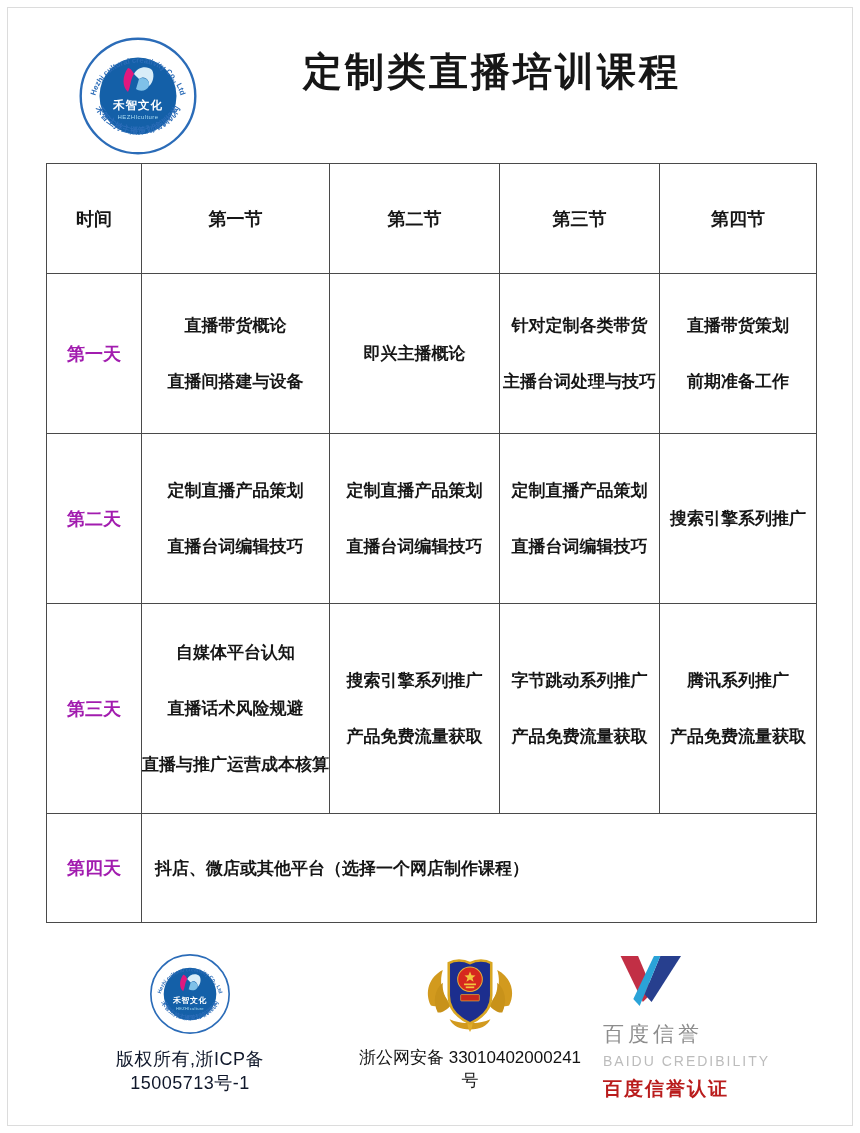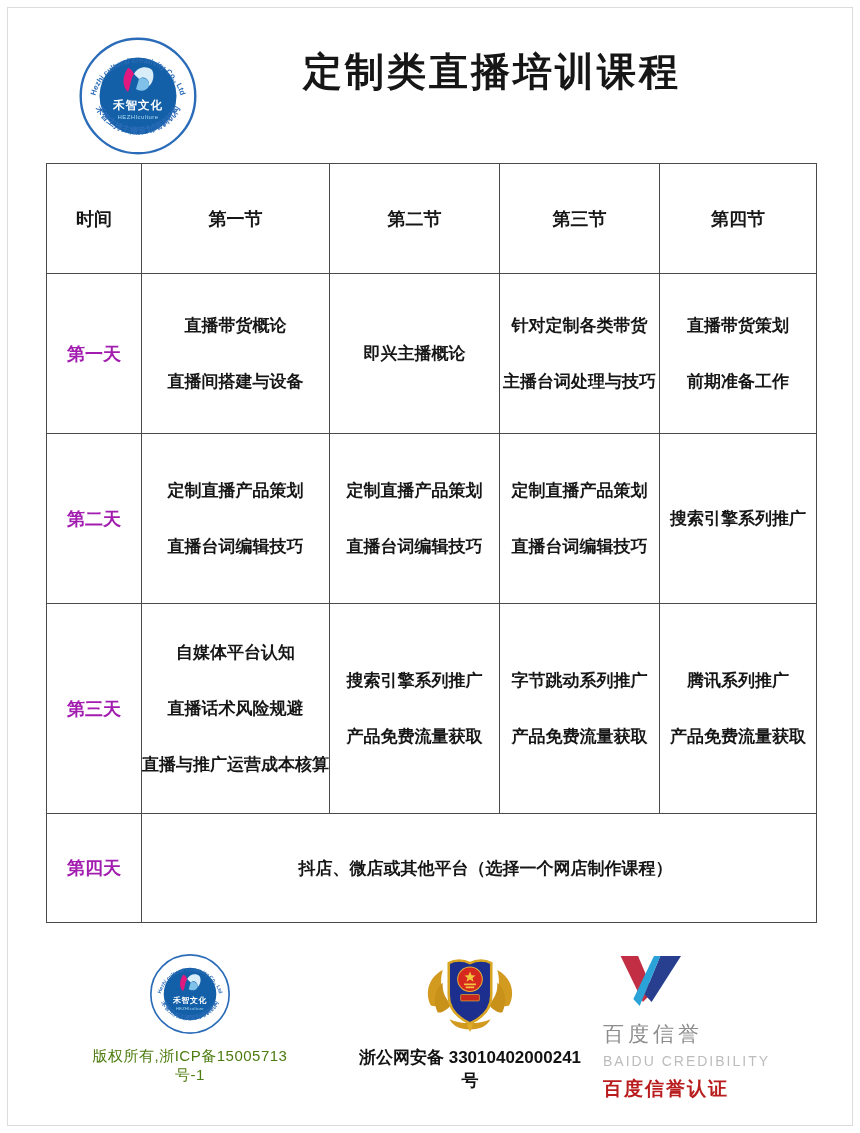--- a/index.html
+++ b/index.html
@@ -38,32 +38,32 @@
   tr.h-head   { height:110px; }
   tr.h-day1   { height:160px; }
   tr.h-day2   { height:170px; }
   tr.h-day3   { height:210px; }
   tr.h-day4   { height:109px; }
   th.col-head { font-size:18px; font-weight:bold; text-align:center; color:#161616; }
   td.day-cell { font-size:18px; font-weight:bold; text-align:center; color:#a21caf; }
   td.content-cell { text-align:left; }
   .lines { display:flex; flex-direction:column; justify-content:center; align-items:center; gap:33px; }
   .line  { font-size:17px; font-weight:bold; color:#161616; white-space:nowrap; }
-  td.merged-cell { text-align:center; }
+  td.merged-cell { text-align:left; }
   .merged-text { font-size:17px; font-weight:bold; padding-left:13px; color:#161616; }
 
   
   .footer-left  { position:absolute; left:78px;  top:953px; width:224px; text-align:center; }
   .footer-mid   { position:absolute; left:352px; top:948px; width:236px; text-align:center; }
   .footer-right { position:absolute; left:603px; top:952px; width:198px; text-align:left; }
   .footer-logo  { width:84px; height:82px; }
   .badge-svg    { width:102px; height:88px; }
   .baidu-svg    { width:94px;  height:62px; }
-  .icp-text     { margin-top:8px; font-size:15px; color:#4d7c0f; letter-spacing:0.5px; }
-  .police-text  { margin-top:6px; font-size:17px; font-weight:bold; color:#121212; }
+  .icp-text     { margin-top:8px; font-size:18px; color:#0f172a; letter-spacing:0.5px; }
+  .police-text  { margin-top:6px; font-size:17px; font-weight:normal; color:#121212; }
   .baidu-cn     { margin-top:2px; font-size:21px; color:#8d8d8d; letter-spacing:4px; }
   .baidu-en     { margin-top:5px; font-size:14px;  color:#bcbcbc; letter-spacing:2px; }
   .baidu-cert   { margin-top:7px; font-size:19px; font-weight:bold; color:#b91c1c; letter-spacing:2px; }
 </style>
 </head>
 <body>
 
 <div class="page">
   <div class="page-frame"></div>
 

